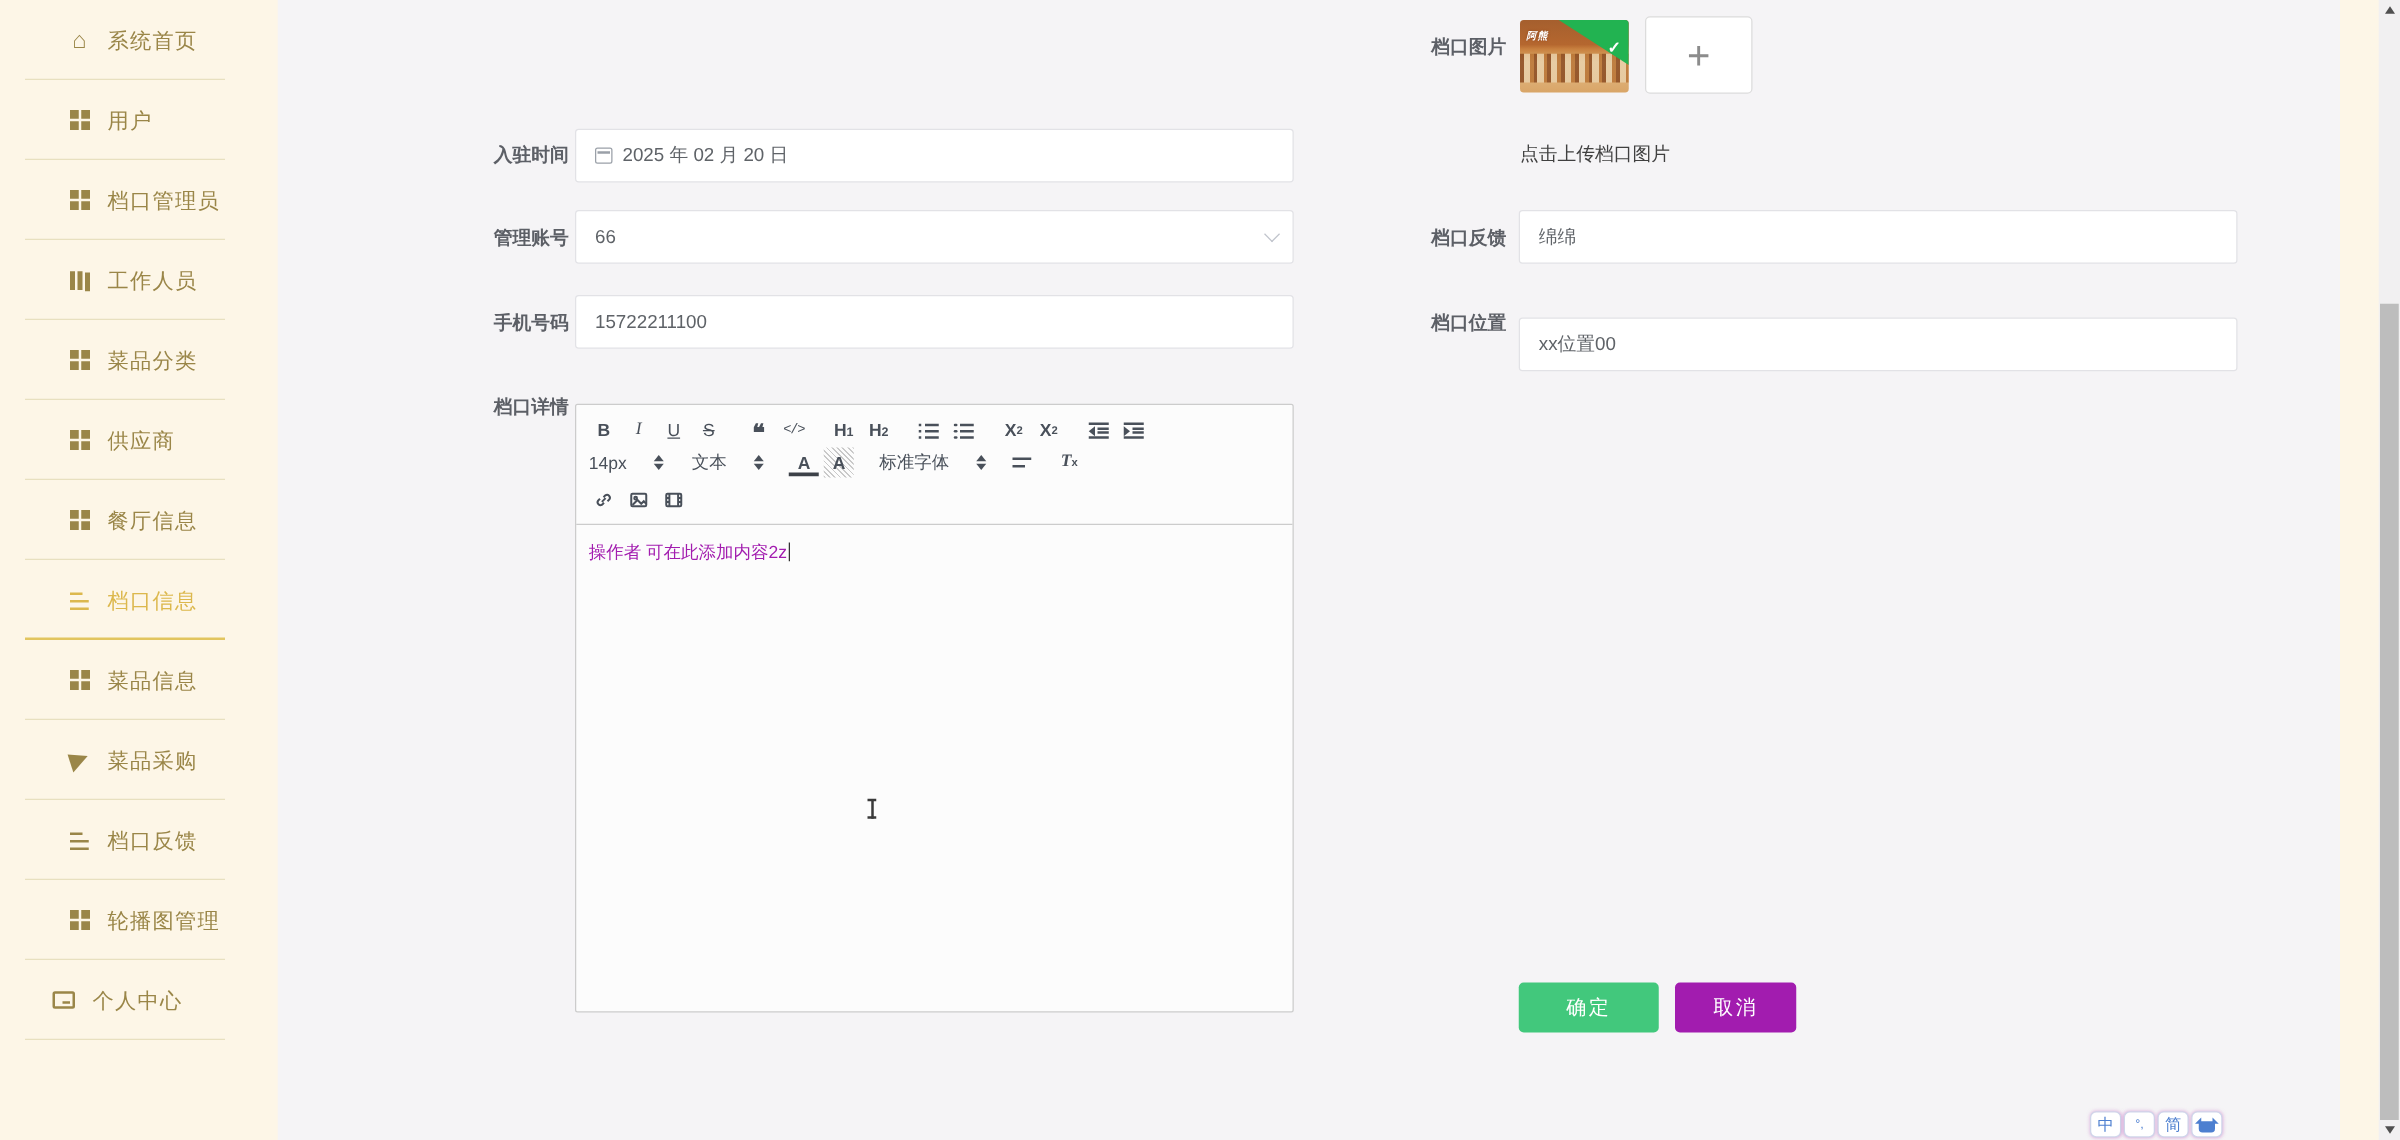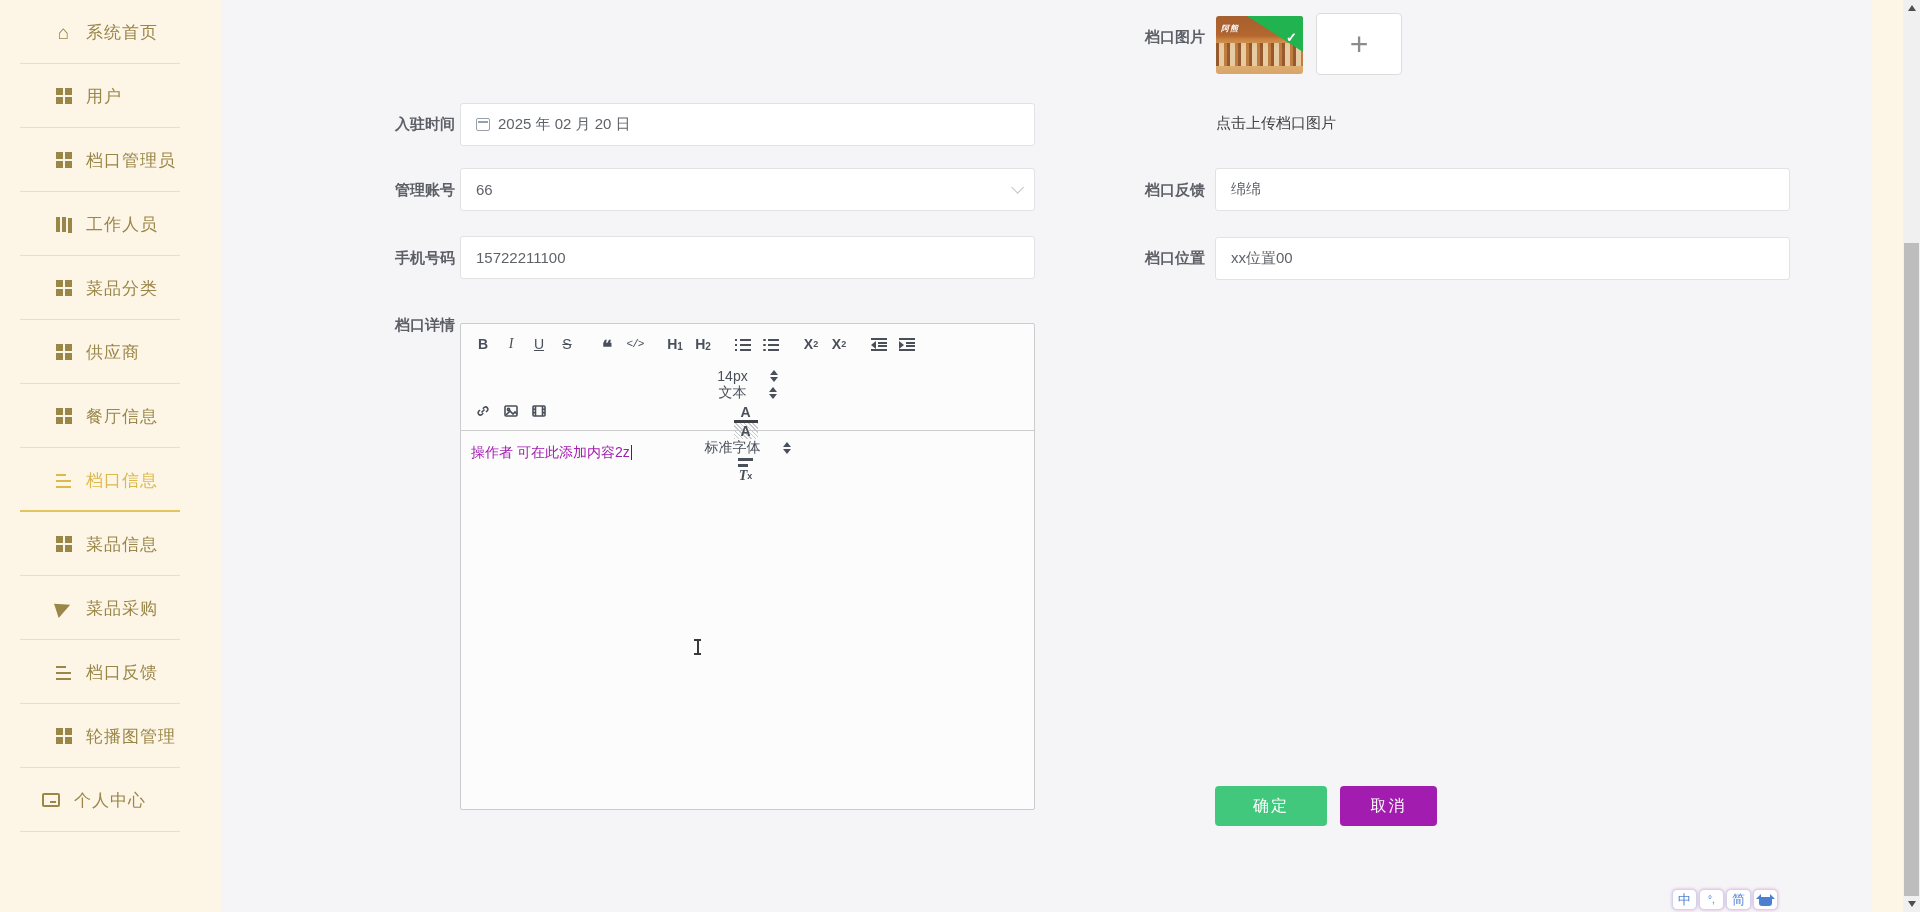--- a/index.html
+++ b/index.html
@@ -221,21 +221,21 @@
   <div class="fld-label r" style="left:905px; top:181px;">档口反馈</div>
   <div class="input" style="left:993px; top:168px;">
     <span>绵绵</span>
   </div>
 
   <div class="fld-label" style="left:140px; top:249px;">手机号码</div>
   <div class="input" style="left:238px; top:236px;">
     <span>15722211100</span>
   </div>
   <div class="fld-label r" style="left:905px; top:249px;">档口位置</div>
-  <div class="input" style="left:993px; top:237px;">
+  <div class="input" style="left:993px; top:254px;">
     <span>xx位置00</span>
   </div>
 
   <div class="fld-label" style="left:140px; top:316px;">档口详情</div>
   <div class="editor">
     <div class="ed-toolbar">
       <div class="ed-row">
         <span class="tbtn b">B</span>
         <span class="tbtn i">I</span>
         <span class="tbtn u">U</span>
@@ -273,21 +273,21 @@
             <span class="ind-icon out">
               <span class="tri"></span>
             </span>
           </span>
         <span class="tbtn">
             <span class="ind-icon in">
               <span class="tri"></span>
             </span>
           </span>
       </div>
-      <div class="ed-row" style="margin-top:11px;flex-direction:column;">
+      <div class="ed-row" style="margin-top:0;">
         <span class="sel-like">
           <span>14px</span>
           <span class="updown">
               <i class="up"></i>
               <i class="dn"></i>
             </span>
         </span>
         <span class="gap" style="width:22px;"></span>
         <span class="sel-like">
           <span>文本</span>

